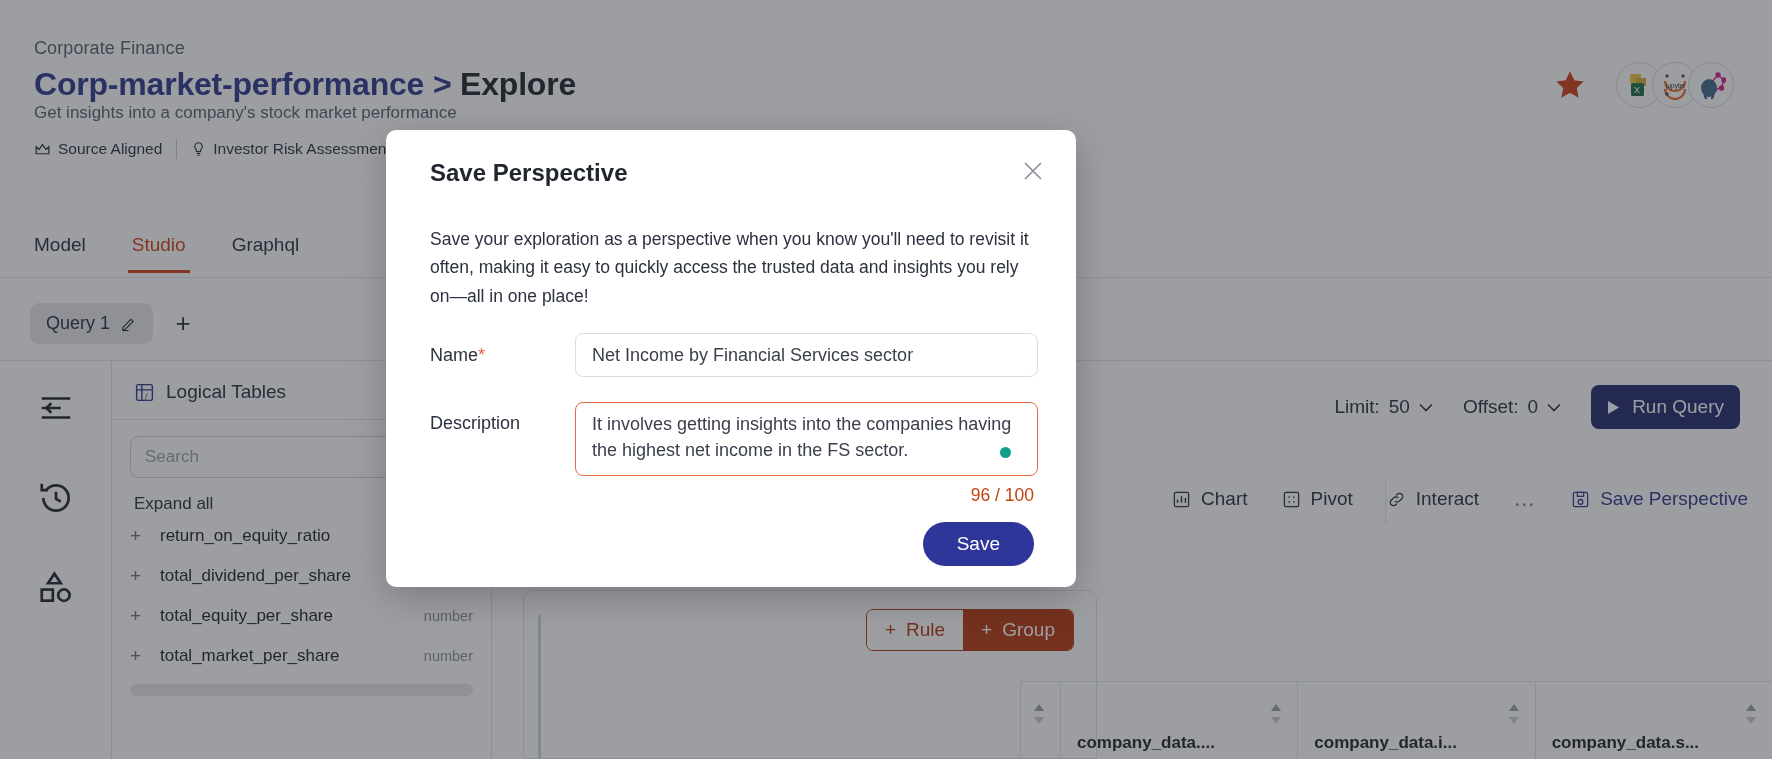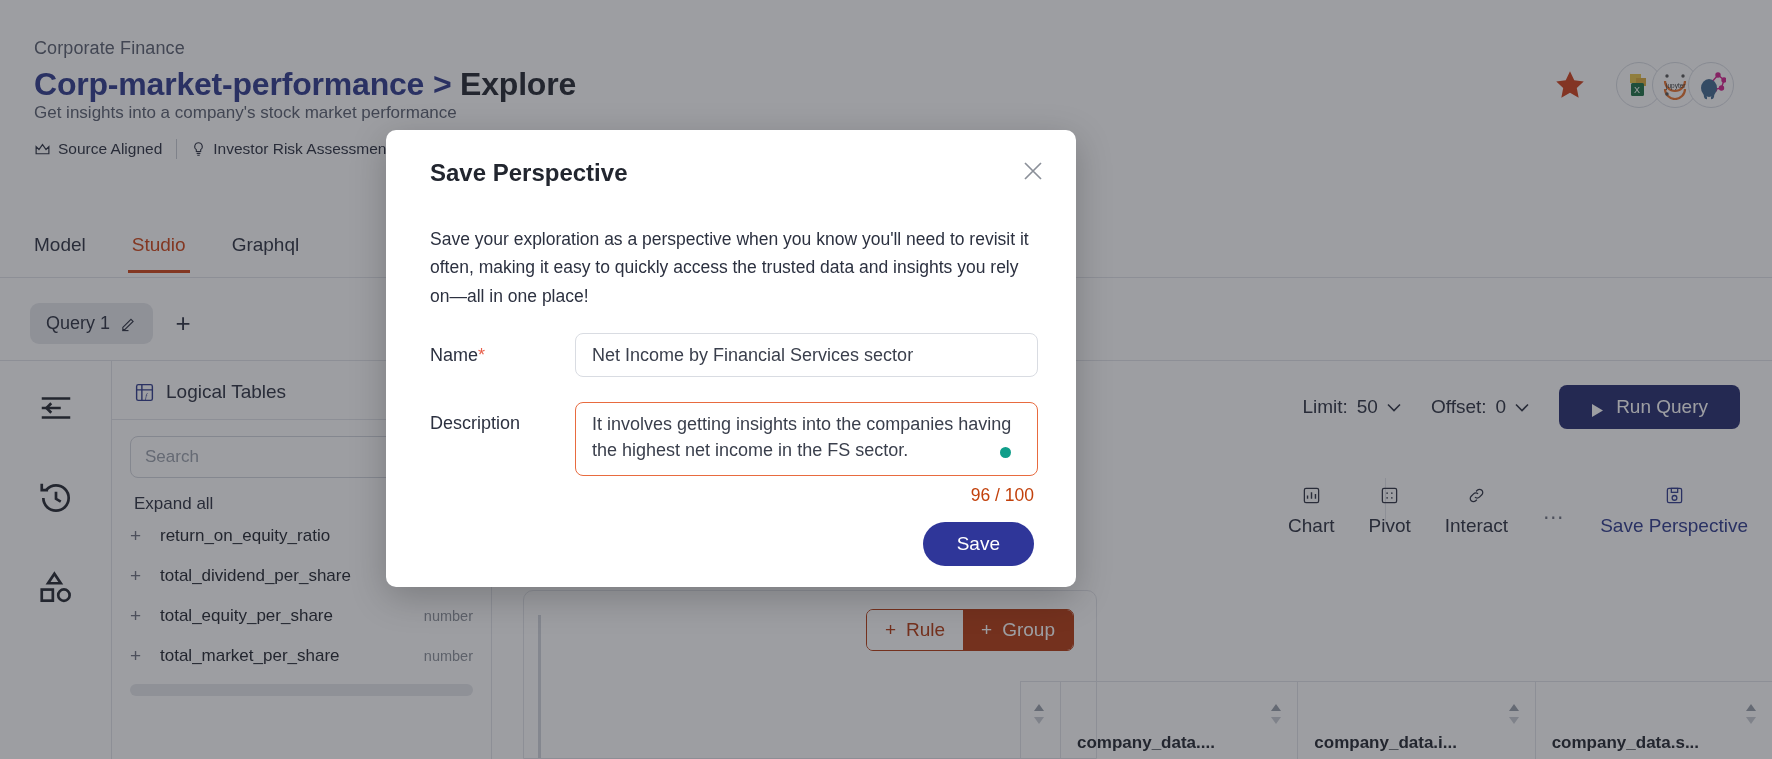--- a/index.html
+++ b/index.html
@@ -153,32 +153,32 @@
     position: absolute; left: 492px; right: 0; top: 361px; height: 98px;
   }
   .limitrow {
     position: absolute; right: 32px; top: 24px;
     display: flex; align-items: center; gap: 30px;
     font-size: 19px; color: #2c3140;
   }
   .limitrow .dd { display: flex; align-items: center; gap: 9px; }
   .runbtn {
     background: #242a6e; color: #fff;
-    border-radius: 8px; padding: 11px 32px;
-    font-size: 19px; display: flex; align-items: flex-end; gap: 12px;
+    border-radius: 8px; padding: 11px 16px;
+    font-size: 19px; display: flex; align-items: center; gap: 12px;
   }
   .chev { width: 14px; height: 9px; }
 
   
   .tool2 {
     position: absolute; right: 24px; top: 486px;
     display: flex; align-items: center; gap: 34px;
     font-size: 19px; color: #2c3140;
   }
-  .tool2 .ti { display: flex; align-items: center; gap: 10px; flex-direction: column; }
+  .tool2 .ti { display: flex; align-items: center; gap: 10px; }
   .tool2 .savep { color: #2e3a8c; }
   .tool2 .dots { letter-spacing: 2px; color: #6d7280; font-size: 22px; }
   .tool2-div { position: absolute; right: 386px; top: 478px; width: 1px; height: 46px; background: #e2e4e9; }
 
   
   .qbcard {
     position: absolute; left: 523px; top: 590px; right: 675px; bottom: 0;
     border: 1px solid #e2e4e9; border-top-left-radius: 10px; border-top-right-radius: 10px;
   }
   .qb-handle { position: absolute; left: 50%; top: -14px; transform: translateX(-50%);

